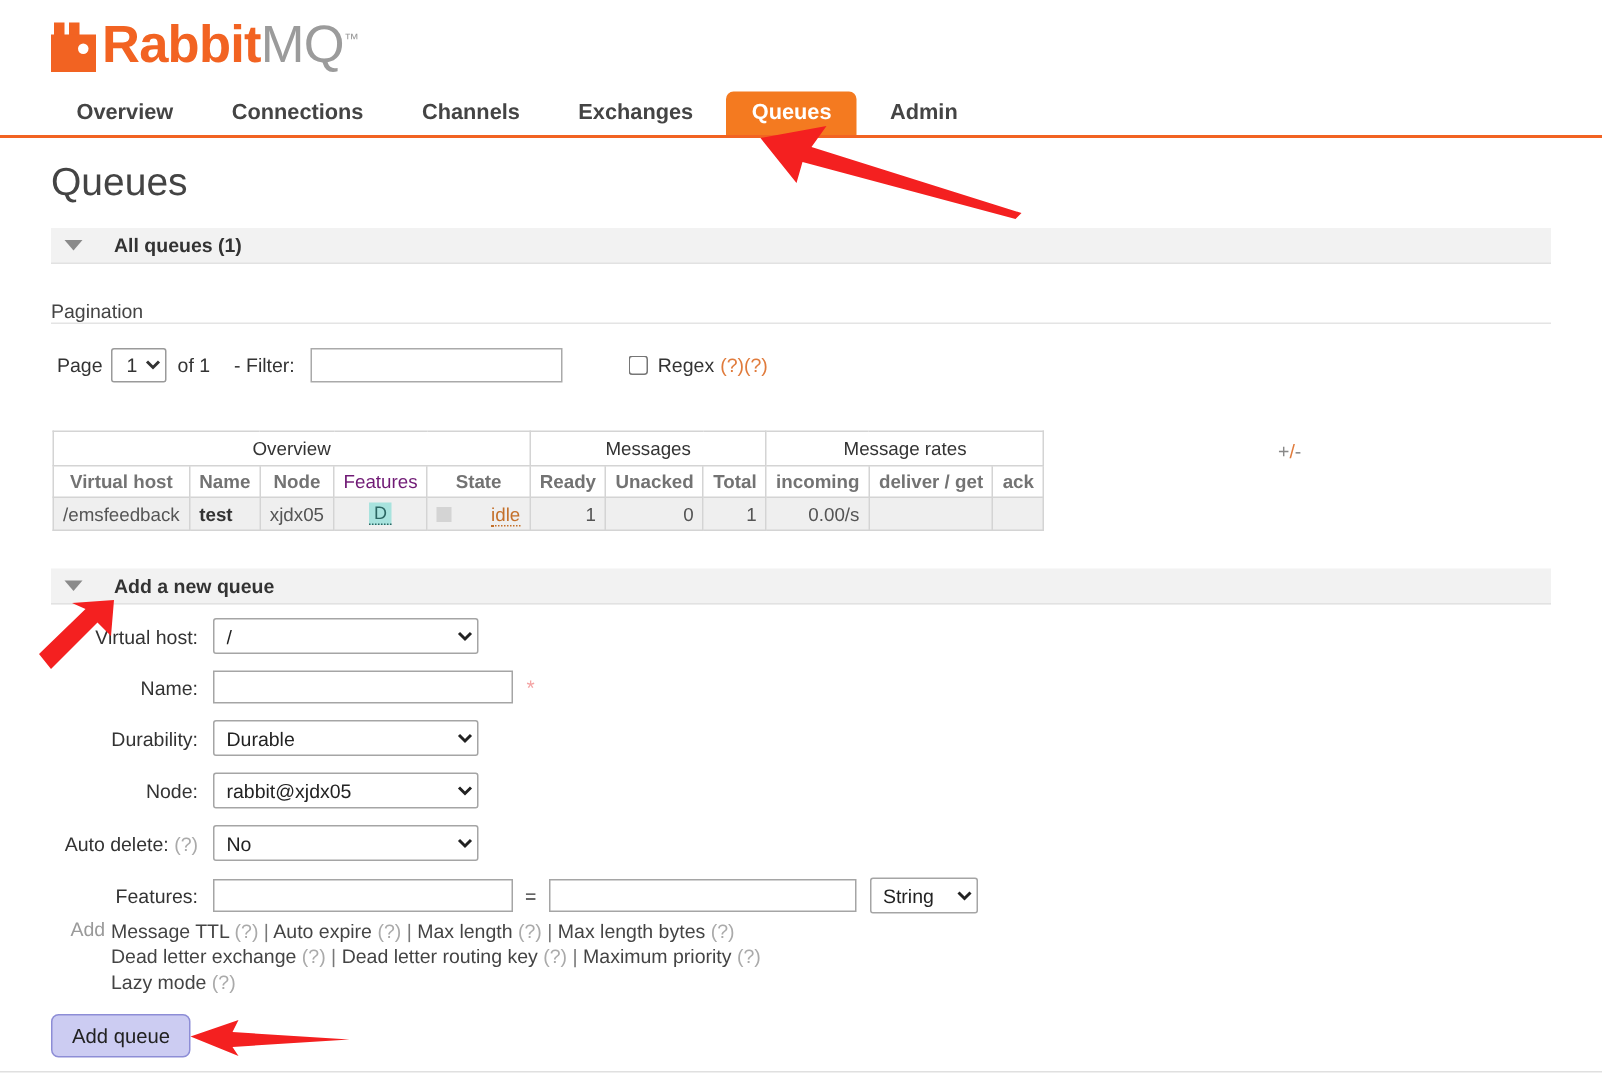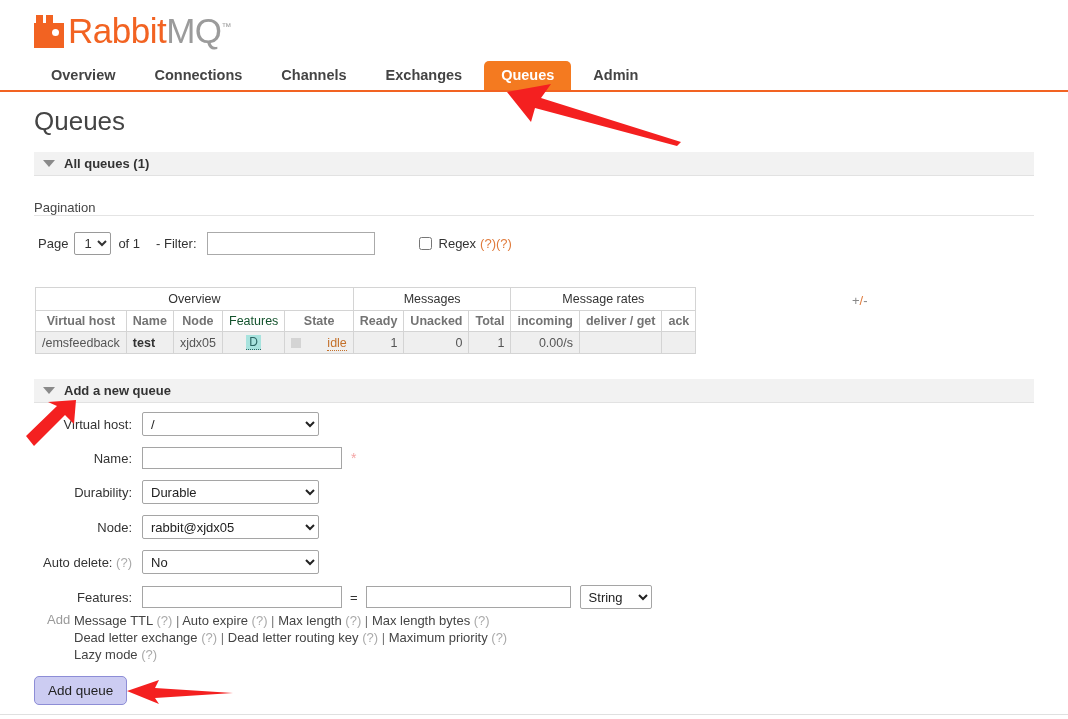--- a/index.html
+++ b/index.html
@@ -17,21 +17,21 @@
   .logo-wrap { position:absolute; left:34px; top:6px; height:42px; display:flex; align-items:flex-end; }
   .logo-mark { position:relative; width:30px; height:33px; margin-right:4px; }
   .logo-mark .blk {
     position:absolute; background:#f26322;
   }
   .logo-mark .b-main { left:0; top:8px; width:30px; height:25px; }
   .logo-mark .b-ear1 { left:2px; top:0px; width:7px; height:10px; }
   .logo-mark .b-ear2 { left:12px; top:0px; width:7px; height:10px; }
   .logo-mark .dot { position:absolute; right:5px; top:14px; width:7px; height:7px; background:#fff; border-radius:50%; }
   .logo-text { font-size:35px; line-height:34px; letter-spacing:-0.5px; font-weight:400; }
-  .logo-text .rabbit { color:#f26322; }
+  .logo-text .rabbit { color:#f26322;font-weight:bold; }
   .logo-text .mq { color:#9b9b9b; }
   .logo-tm { color:#9b9b9b; font-size:10px; vertical-align:super; }
 
   
   .navbar {
     position:absolute; left:0; top:62px; width:1068px; height:30px;
     border-bottom:2px solid #f26322;
   }
   .tabs { position:absolute; left:34px; bottom:0; display:flex; align-items:flex-end; }
   .tab {
@@ -45,21 +45,21 @@
   
   .page-title {
     position:absolute; left:34px; top:106px;
     font-size:26px; font-weight:400; color:#444;
   }
 
   
   .section-bar {
     position:absolute; left:34px; width:1000px; height:24px;
     background:#f2f2f2; border-bottom:1px solid #e2e2e2;
-    display:flex; align-items:center; cursor:pointer;
+    display:flex; align-items:center; cursor:pointer;gap:12px;
   }
   .tri {
     width:0;height:0;border-left:6px solid transparent;border-right:6px solid transparent;
     border-top:7px solid #8a8a8a; margin:0 9px 0 9px;
   }
   .section-bar .label { font-size:13px; font-weight:bold; color:#333; }
 
   .sub-label {
     position:absolute; left:34px; font-size:13px; color:#444;
   }
@@ -86,21 +86,21 @@
   
   table.qtable {
     position:absolute; left:35px; top:287px;
     border-collapse:collapse; font-size:12.5px; background:#fff;
   }
   table.qtable th, table.qtable td {
     border:1px solid #d4d4d4; padding:3px 6px; white-space:nowrap;
   }
   table.qtable th.group { font-weight:normal; color:#333; text-align:center; padding:4px 8px; }
   table.qtable th.col { font-weight:bold; text-align:center; color:#737373; }
-  table.qtable th.col-light { font-weight:normal; text-align:center; color:#14532d; }
+  table.qtable th.col-light { font-weight:normal; text-align:center; color:#701a75; }
   table.qtable td { background:#efefef; color:#555; }
   table.qtable td.name { font-weight:bold; color:#333; }
   table.qtable td.num { text-align:right; color:#555; }
   table.qtable td.ctr { text-align:center; }
   .feat-badge {
     display:inline-block; background:#a8e3de; color:#2b6663;
     padding:0 3px; font-size:12px; border-bottom:1px dotted #2b6663;
   }
   .state-cell { text-align:right; }
   .state-dot { display:inline-block; width:10px; height:10px; background:#d4d4d4; vertical-align:middle; margin-right:26px; }

